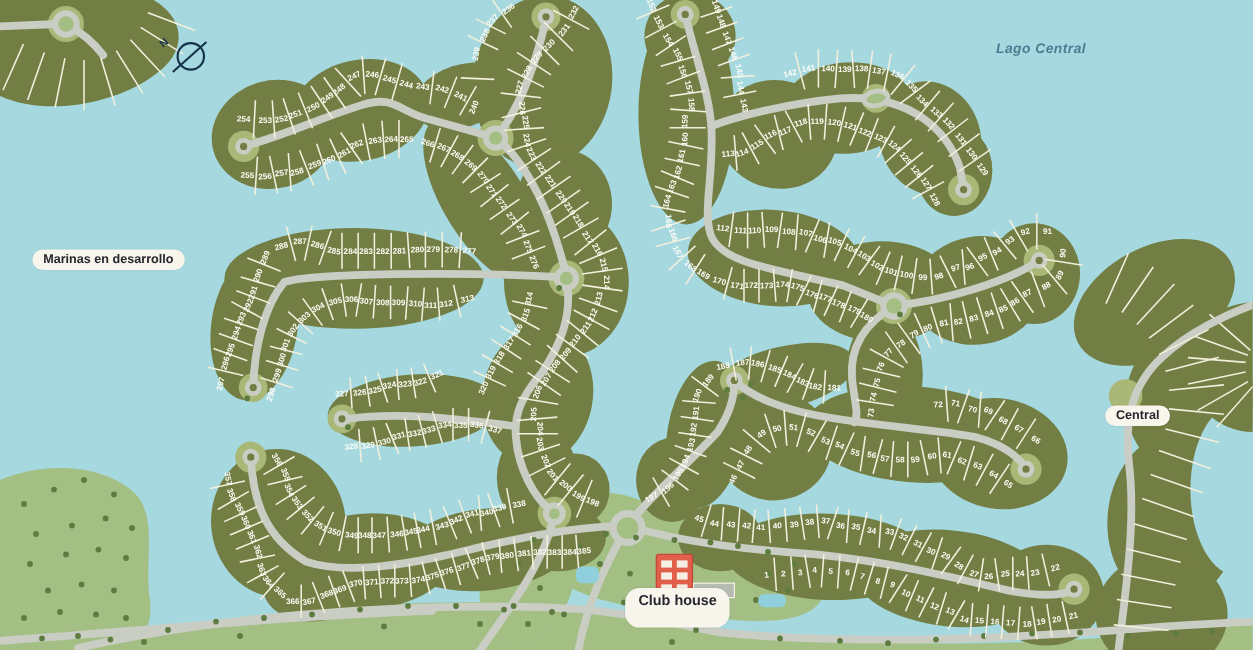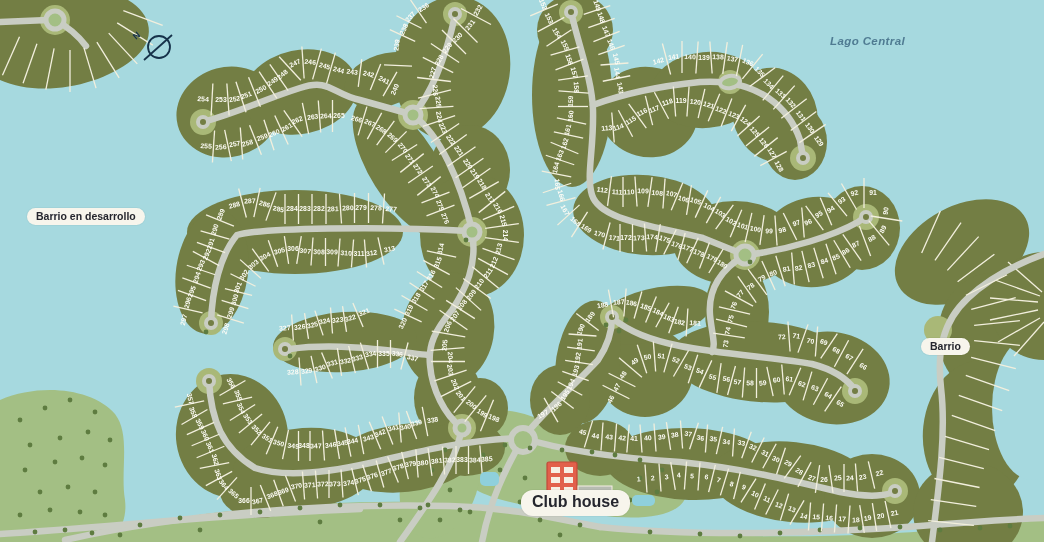--- a/index.html
+++ b/index.html
@@ -3,21 +3,21 @@
 <meta charset="utf-8">
 <style>
   html,body{margin:0;padding:0;background:#a6d9df;}
   #stage{position:relative;width:1044px;height:542px;overflow:hidden;
          font-family:"Liberation Sans",sans-serif;background:#a6d9df;}
   #basemap{position:absolute;left:0;top:0;}
   .pill{position:absolute;background:#f7f5ec;color:#25262e;
         font:bold 10.5px "Liberation Sans",sans-serif;
         padding:2px 9px 3px;border-radius:10px;white-space:nowrap;
         box-shadow:0 0 0 1px rgba(0,0,0,0.03);}
-  .pill.big{font-size:16px;padding:3px 11px 5px;border-radius:12px;}
+  .pill.big{font-size:12px;padding:3px 11px 16px;border-radius:12px;}
   .lake-label{position:absolute;color:#4f7b92;
         font:bold italic 11.5px "Liberation Sans",sans-serif;letter-spacing:.4px;text-align:center;}
   .lot-num{fill:#fdfcf5;font:bold 6.8px "Liberation Sans",sans-serif;
         text-anchor:middle;}
   .compass-n{fill:#16324a;font:bold 9px "Liberation Sans",sans-serif;}
 </style>
 </head>
 <body>
 
 <div id="stage">
@@ -1037,16 +1037,16 @@
   </g>
 
   <g stroke="#16324a" stroke-width="1.8" fill="none">
     <circle cx="159" cy="47" r="11"></circle>
     <line x1="144" y1="60" x2="172" y2="35"></line>
     <text class="compass-n" x="136" y="40" stroke="none" transform="rotate(-40 136 40)">N</text>
   </g>
 </svg>
 
 <div class="lake-label" style="left:830px;top:35px;">Lago Central</div>
-<div class="pill" style="left:27px;top:208px;">Barrio en desarrollo</div>
-<div class="pill" style="left:921px;top:338px;">Barrio</div>
+<div class="pill" style="left:27px;top:208px;">Marinas en desarrollo</div>
+<div class="pill" style="left:921px;top:338px;">Central</div>
 <div class="pill big" style="left:521px;top:490px;">Club house</div>
 </div>
 
 </body></html>

